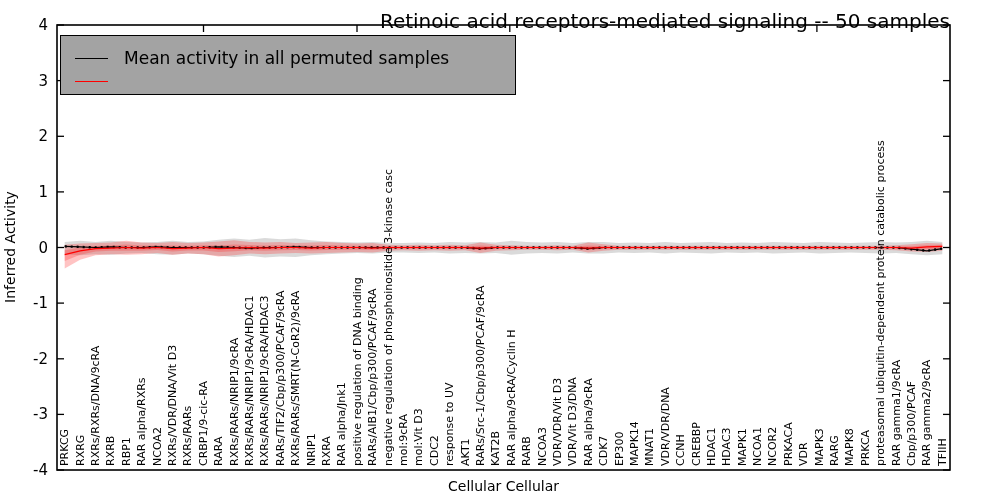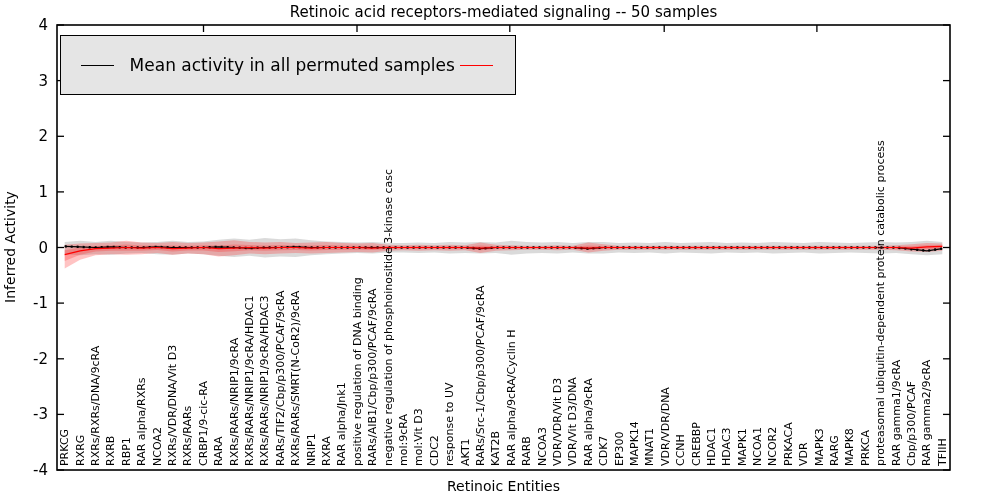--- a/index.html
+++ b/index.html
@@ -2,36 +2,36 @@
 <html><head>
 <meta charset="utf-8">
 <style>
   html,body{margin:0;padding:0;background:#ffffff;}
   .figure{
     position:relative;width:1000px;height:500px;background:#ffffff;
     font-family:"DejaVu Sans","Liberation Sans",sans-serif;color:#000;
     overflow:hidden;
   }
   .title{
-    position:absolute;left:57px;top:3px;width:893px;text-align:center;
-    font-size:15px;white-space:nowrap;
+    position:absolute;left:57px;top:9px;width:893px;text-align:right;
+    font-size:20px;white-space:nowrap;
   }
   .xlabel{
     position:absolute;left:57px;top:478px;width:893px;text-align:center;
     font-size:14px;
   }
   .ylabel{
     position:absolute;left:10px;top:247px;transform:translate(-50%,-50%) rotate(-90deg);
     font-size:14px;white-space:nowrap;
   }
   .plot-svg{position:absolute;left:0;top:0;}
   .legend{
     position:absolute;left:60px;top:35px;width:456px;height:60px;
-    border:1.6px solid #000;background:#e5e5e5;box-sizing:border-box;
-    display:flex;flex-direction:row;justify-content:space-evenly;
+    border:1.6px solid #000;background:#a3a3a3;box-sizing:border-box;
+    display:flex;flex-direction:column;justify-content:space-evenly;
     padding-left:14px;
   }
   .legend-row{display:flex;align-items:center;}
   .legend-swatch{display:inline-block;width:33px;height:0;border-top:1.4px solid #000;margin-right:16px;}
   .legend-label{font-size:17px;white-space:nowrap;}
 </style>
 </head>
 <body>
 
 <div class="figure">
@@ -129,21 +129,21 @@
       <text x="853.4" y="466" transform="rotate(-90 853.4 466)" font-size="11" fill="#000" text-anchor="start">MAPK8</text>
       <text x="868.8" y="466" transform="rotate(-90 868.8 466)" font-size="11" fill="#000" text-anchor="start">PRKCA</text>
       <text x="884.2" y="466" transform="rotate(-90 884.2 466)" font-size="11" fill="#000" text-anchor="start">proteasomal ubiquitin-dependent protein catabolic process</text>
       <text x="899.6" y="466" transform="rotate(-90 899.6 466)" font-size="11" fill="#000" text-anchor="start">RAR gamma1/9cRA</text>
       <text x="915.0" y="466" transform="rotate(-90 915.0 466)" font-size="11" fill="#000" text-anchor="start">Cbp/p300/PCAF</text>
       <text x="930.4" y="466" transform="rotate(-90 930.4 466)" font-size="11" fill="#000" text-anchor="start">RAR gamma2/9cRA</text>
       <text x="945.8" y="466" transform="rotate(-90 945.8 466)" font-size="11" fill="#000" text-anchor="start">TFIIH</text>
     </svg>
   <div class="title">Retinoic acid receptors-mediated signaling -- 50 samples</div>
   <div class="ylabel">Inferred Activity</div>
-  <div class="xlabel">Retinoic Entities</div>
+  <div class="xlabel">Cellular Cellular</div>
   <div class="legend">
     <div class="legend-row">
       <span class="legend-swatch" style="border-top-color: rgb(0, 0, 0);"></span>
       <span class="legend-label">Mean activity in all permuted samples</span>
     </div>
     <div class="legend-row">
       <span class="legend-swatch" style="border-top-color: rgb(255, 0, 0);"></span>
     </div>
   </div>
 </div>

